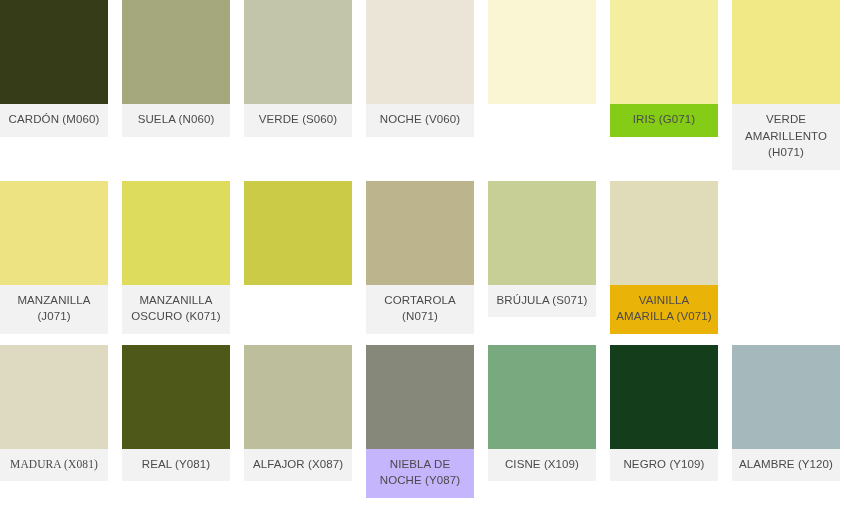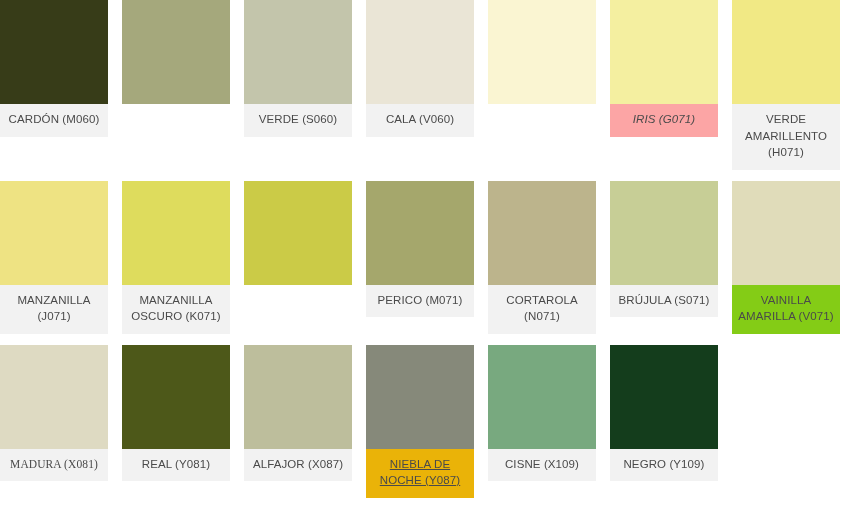--- a/index.html
+++ b/index.html
@@ -66,92 +66,93 @@
 
 <div class="palette-grid">
 
   <div class="palette-row">
     <div class="swatch-cell">
       <div class="swatch-color" style="background-color: rgb(55, 60, 24);"></div>
       <div class="swatch-caption" style="background: rgb(242, 242, 242); color: rgb(74, 74, 74);">CARDÓN (M060)</div>
     </div>
     <div class="swatch-cell">
       <div class="swatch-color" style="background-color: rgb(165, 168, 124);"></div>
+      <div class="swatch-caption" style="background: rgb(242, 242, 242); color: rgb(74, 74, 74);">SUELA (N060)</div>
     </div>
     <div class="swatch-cell">
       <div class="swatch-color" style="background-color: rgb(195, 197, 171);"></div>
       <div class="swatch-caption" style="background: rgb(242, 242, 242); color: rgb(74, 74, 74);">VERDE (S060)</div>
     </div>
     <div class="swatch-cell">
       <div class="swatch-color" style="background-color: rgb(234, 229, 214);"></div>
-      <div class="swatch-caption" style="background: rgb(242, 242, 242); color: rgb(74, 74, 74);">CALA (V060)</div>
+      <div class="swatch-caption" style="background: rgb(242, 242, 242); color: rgb(74, 74, 74);">NOCHE (V060)</div>
     </div>
     <div class="swatch-cell">
       <div class="swatch-color" style="background-color: rgb(250, 245, 210);"></div>
     </div>
     <div class="swatch-cell">
       <div class="swatch-color" style="background-color: rgb(244, 239, 160);"></div>
-      <div class="swatch-caption" style="background: #fca5a5; color: rgb(74, 74, 74); font-style: italic;">IRIS (G071)</div>
+      <div class="swatch-caption" style="background: #84cc16; color: rgb(74, 74, 74);">IRIS (G071)</div>
     </div>
     <div class="swatch-cell">
       <div class="swatch-color" style="background-color: rgb(241, 233, 133);"></div>
       <div class="swatch-caption" style="background: rgb(242, 242, 242); color: rgb(74, 74, 74);">VERDE AMARILLENTO (H071)</div>
     </div>
   </div>
 
   <div class="palette-row">
     <div class="swatch-cell">
       <div class="swatch-color" style="background-color: rgb(238, 227, 131);"></div>
       <div class="swatch-caption" style="background: rgb(242, 242, 242); color: rgb(74, 74, 74);">MANZANILLA (J071)</div>
     </div>
     <div class="swatch-cell">
       <div class="swatch-color" style="background-color: rgb(222, 220, 93);"></div>
       <div class="swatch-caption" style="background: rgb(242, 242, 242); color: rgb(74, 74, 74);">MANZANILLA OSCURO (K071)</div>
     </div>
     <div class="swatch-cell">
       <div class="swatch-color" style="background-color: rgb(203, 203, 71);"></div>
     </div>
     <div class="swatch-cell">
-      <div class="swatch-color" style="background-color: rgb(165, 167, 108);"></div>
-      <div class="swatch-caption" style="background: rgb(242, 242, 242); color: rgb(74, 74, 74);">PERICO (M071)</div>
-    </div>
-    <div class="swatch-cell">
       <div class="swatch-color" style="background-color: rgb(188, 180, 140);"></div>
       <div class="swatch-caption" style="background: rgb(242, 242, 242); color: rgb(74, 74, 74);">CORTAROLA (N071)</div>
     </div>
     <div class="swatch-cell">
       <div class="swatch-color" style="background-color: rgb(199, 206, 150);"></div>
       <div class="swatch-caption" style="background: rgb(242, 242, 242); color: rgb(74, 74, 74);">BRÚJULA (S071)</div>
     </div>
     <div class="swatch-cell">
       <div class="swatch-color" style="background-color: rgb(224, 220, 186);"></div>
-      <div class="swatch-caption" style="background: #84cc16; color: rgb(74, 74, 74);">VAINILLA AMARILLA (V071)</div>
+      <div class="swatch-caption" style="background: #eab308; color: rgb(74, 74, 74);">VAINILLA AMARILLA (V071)</div>
     </div>
   </div>
 
   <div class="palette-row">
     <div class="swatch-cell">
       <div class="swatch-color" style="background-color: rgb(222, 218, 194);"></div>
       <div class="swatch-caption" style="background: rgb(242, 242, 242); color: rgb(74, 74, 74); font-family: Liberation Serif, serif;">MADURA (X081)</div>
     </div>
     <div class="swatch-cell">
       <div class="swatch-color" style="background-color: rgb(77, 88, 25);"></div>
       <div class="swatch-caption" style="background: rgb(242, 242, 242); color: rgb(74, 74, 74);">REAL (Y081)</div>
     </div>
     <div class="swatch-cell">
       <div class="swatch-color" style="background-color: rgb(189, 190, 156);"></div>
       <div class="swatch-caption" style="background: rgb(242, 242, 242); color: rgb(74, 74, 74);">ALFAJOR (X087)</div>
     </div>
     <div class="swatch-cell">
       <div class="swatch-color" style="background-color: rgb(134, 137, 122);"></div>
-      <div class="swatch-caption" style="background: #eab308; color: rgb(74, 74, 74); text-decoration: underline;">NIEBLA DE NOCHE (Y087)</div>
+      <div class="swatch-caption" style="background: #c4b5fd; color: rgb(74, 74, 74);">NIEBLA DE NOCHE (Y087)</div>
     </div>
     <div class="swatch-cell">
       <div class="swatch-color" style="background-color: rgb(120, 169, 127);"></div>
       <div class="swatch-caption" style="background: rgb(242, 242, 242); color: rgb(74, 74, 74);">CISNE (X109)</div>
     </div>
     <div class="swatch-cell">
       <div class="swatch-color" style="background-color: rgb(20, 61, 28);"></div>
       <div class="swatch-caption" style="background: rgb(242, 242, 242); color: rgb(74, 74, 74);">NEGRO (Y109)</div>
     </div>
+    <div class="swatch-cell">
+      <div class="swatch-color" style="background-color: rgb(165, 184, 187);"></div>
+      <div class="swatch-caption" style="background: rgb(242, 242, 242); color: rgb(74, 74, 74);">ALAMBRE (Y120)</div>
+    </div>
   </div>
 
 </div>
 
 </body></html>

